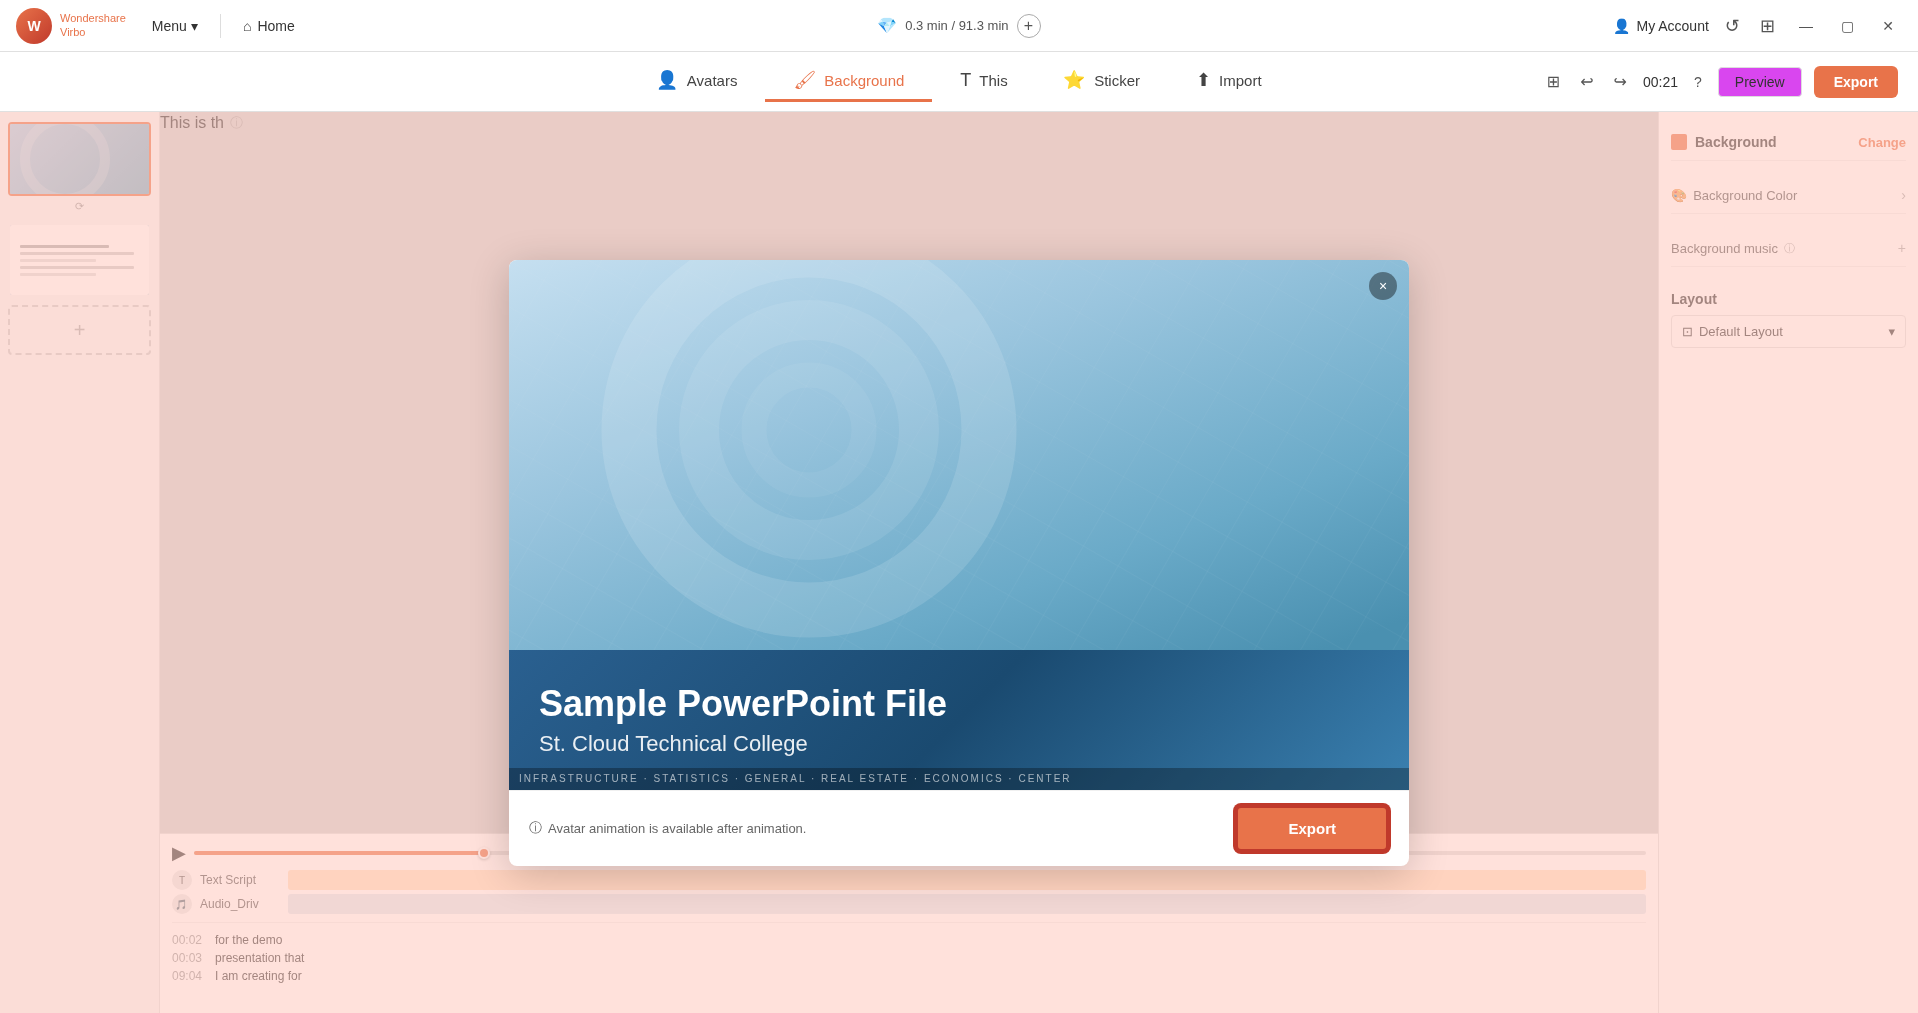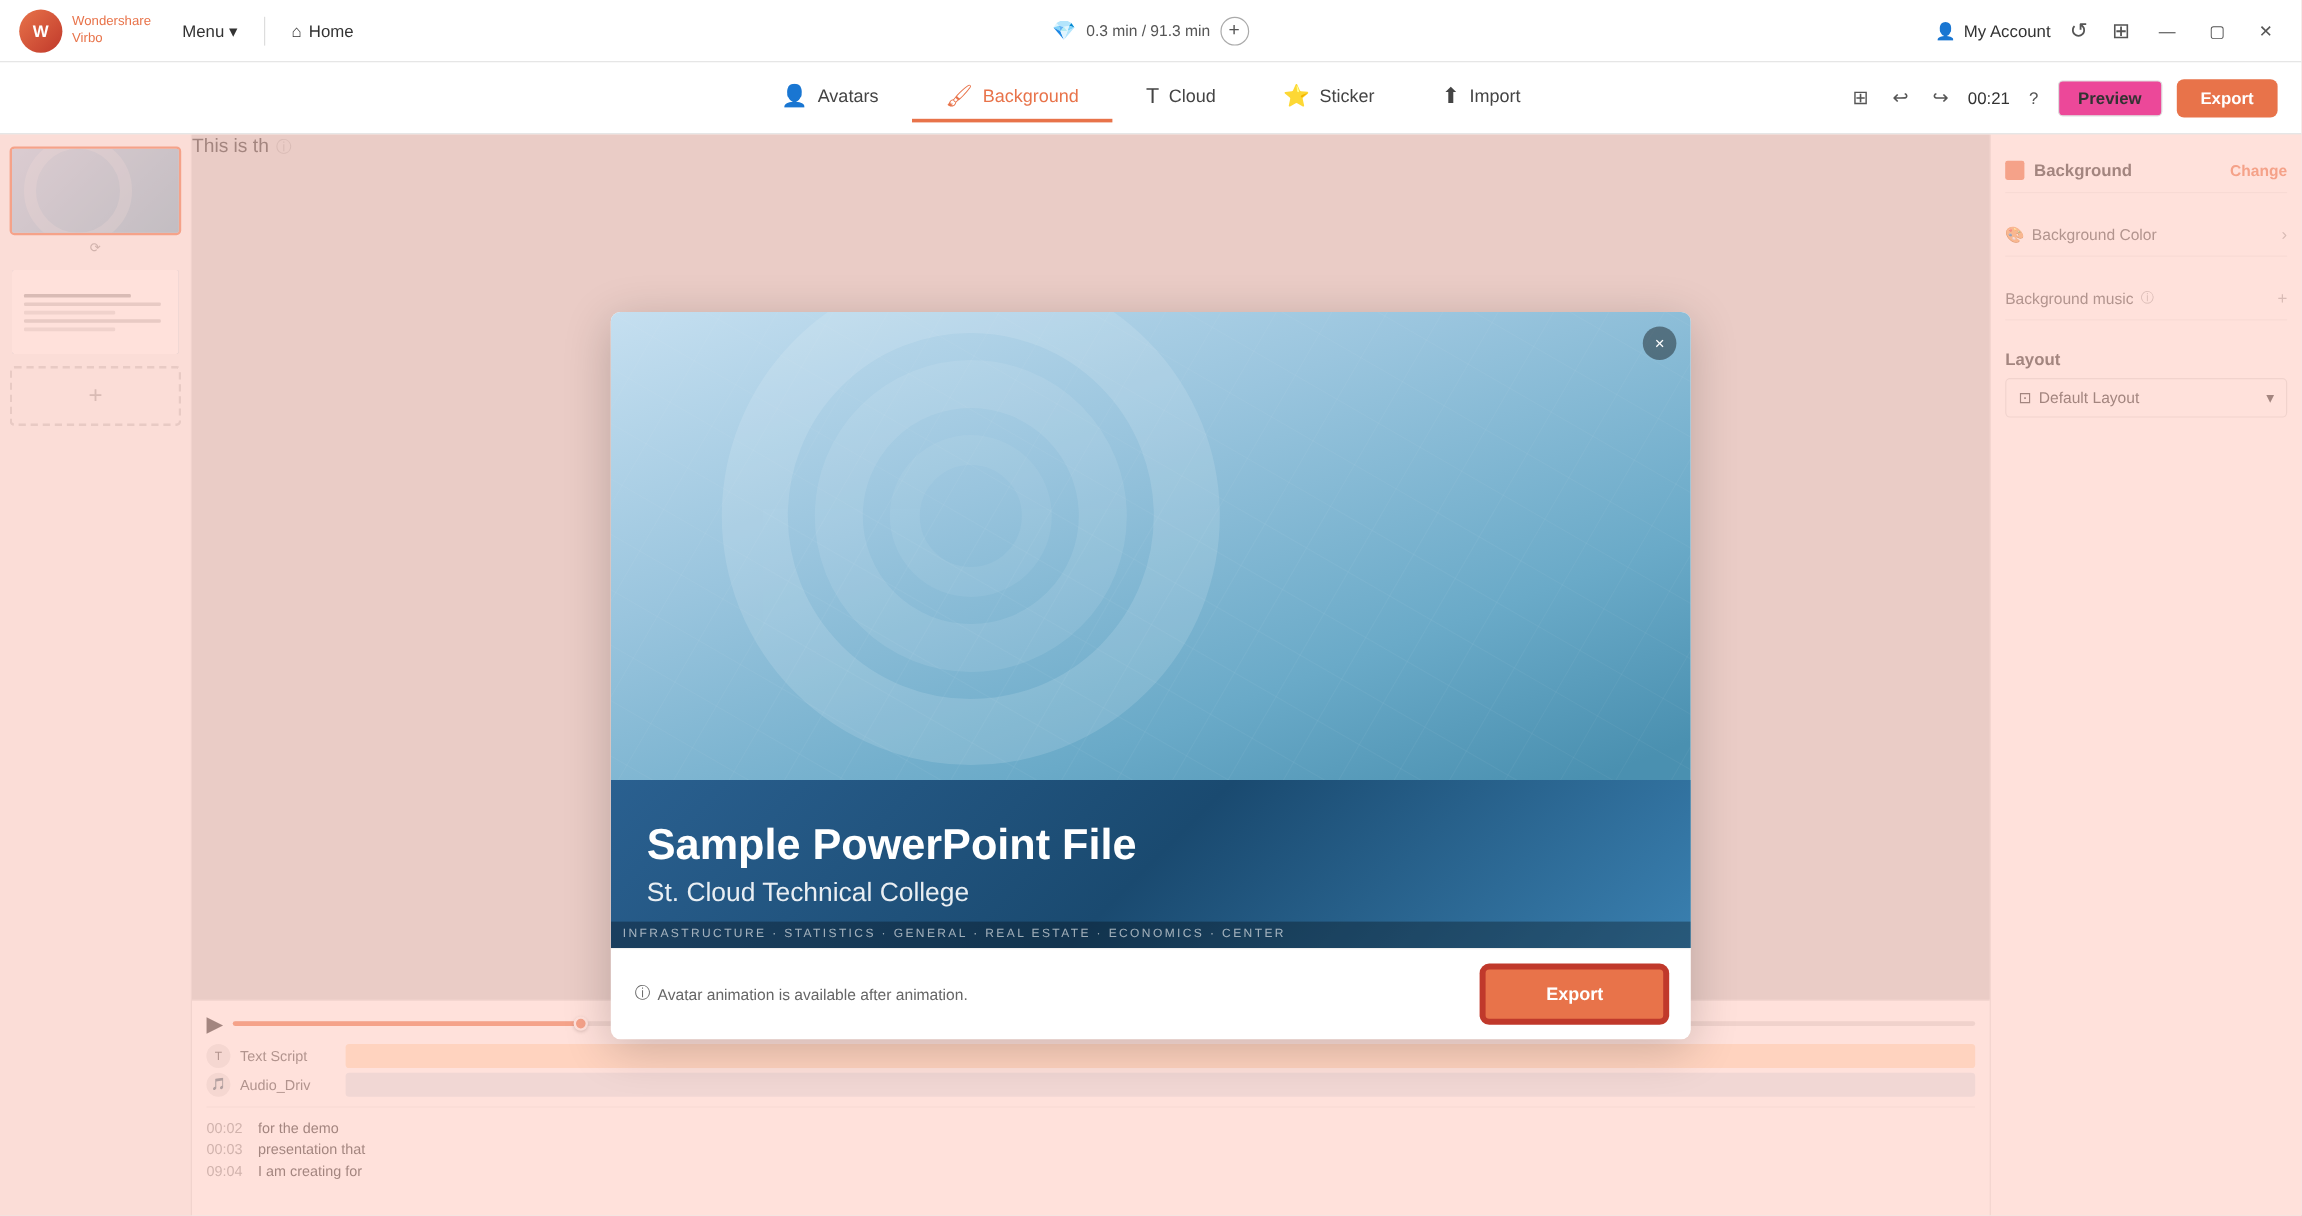--- a/index.html
+++ b/index.html
@@ -74,22 +74,22 @@
       border-bottom: 3px solid transparent;
     }
     .toolbar-item.active { color: #e8734a; border-bottom: 3px solid #e8734a; }
     .toolbar-item-icon { font-size: 18px; }
     .toolbar-right {
       position: absolute; right: 20px;
       display: flex; align-items: center; gap: 12px;
     }
     .time-display { font-size: 14px; color: #333; }
     .preview-btn {
-      padding: 6px 16px; border: 1px solid #ddd; background: #ec4899;
-      border-radius: 4px; cursor: pointer; font-size: 14px; color: #333; font-weight: bold;
+      padding: 6px 16px; border: 1px solid #ddd; background: #d946ef;
+      border-radius: 4px; cursor: pointer; font-size: 14px; color: #333;
     }
     .export-btn-toolbar {
       padding: 8px 20px; background: #e8734a; color: #fff;
       border: none; border-radius: 6px; cursor: pointer; font-size: 14px; font-weight: 600;
     }
 
     
     .project-title {
       position: absolute; left: 160px; top: 62px;
       font-size: 16px; color: #333; display: flex; align-items: flex-end; gap: 6px;
@@ -381,21 +381,21 @@
   <button class="toolbar-item">
     <span class="toolbar-item-icon">👤</span>
     <span>Avatars</span>
   </button>
   <button class="toolbar-item active">
     <span class="toolbar-item-icon">🖌</span>
     <span>Background</span>
   </button>
   <button class="toolbar-item">
     <span class="toolbar-item-icon">T</span>
-    <span>Cloud</span>
+    <span>This</span>
   </button>
   <button class="toolbar-item">
     <span class="toolbar-item-icon">⭐</span>
     <span>Sticker</span>
   </button>
   <button class="toolbar-item">
     <span class="toolbar-item-icon">⬆</span>
     <span>Import</span>
   </button>
   <div class="toolbar-right">

